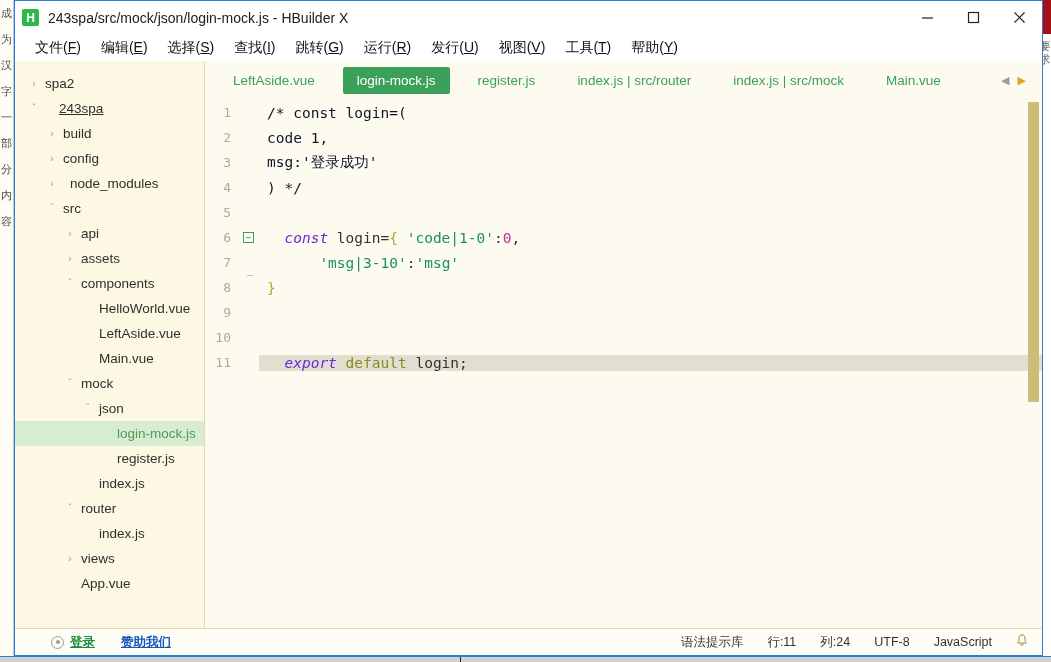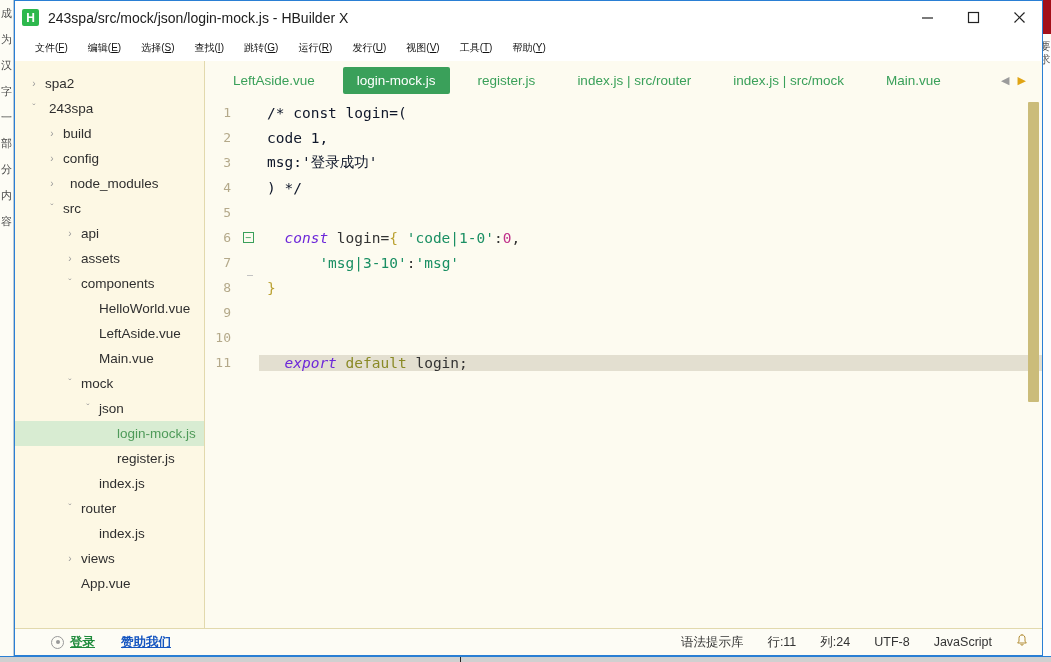--- a/index.html
+++ b/index.html
@@ -50,21 +50,21 @@
   .wc{ width:46px; height:33px; display:flex; align-items:center; justify-content:center;
        font-size:15px; color:#222; }
   .wc svg{ display:block; }
 
   
   #menubar{
     height:27px; flex:0 0 27px; background:#ffffff;
     display:flex; align-items:center; padding-left:10px; gap:0px;
   }
   .menu-item{
-    font-size:10px; color:#111; padding:3px 10px; white-space:nowrap;
+    font-size:14px; color:#111; padding:3px 10px; white-space:nowrap;
   }
   .menu-item u{ text-decoration:underline; }
 
   
   #body{ flex:1 1 auto; display:flex; min-height:0; background:#fdfbf0; }
 
   
   #sidebar{
     width:190px; flex:0 0 190px; background:#fdf8e4;
     border-right:1px solid #e2d9ad;
@@ -248,21 +248,21 @@
 
   <div id="body">
 
     <div id="sidebar">
         <div class="tree-row">
           <span class="arrow" style="margin-left: 12px;">›</span>
           <span class="lbl" style="margin-left: 4px;">spa2</span>
         </div>
         <div class="tree-row">
           <span class="arrow" style="margin-left: 12px;">ˇ</span>
-          <span class="lbl" style="margin-left: 8px;">243spa</span>
+          <span class="lbl" style="margin-left: 18px; text-decoration: underline;">243spa</span>
         </div>
         <div class="tree-row">
           <span class="arrow" style="margin-left: 30px;">›</span>
           <span class="lbl" style="margin-left: 4px;">build</span>
         </div>
         <div class="tree-row">
           <span class="arrow" style="margin-left: 30px;">›</span>
           <span class="lbl" style="margin-left: 4px;">config</span>
         </div>
         <div class="tree-row">

